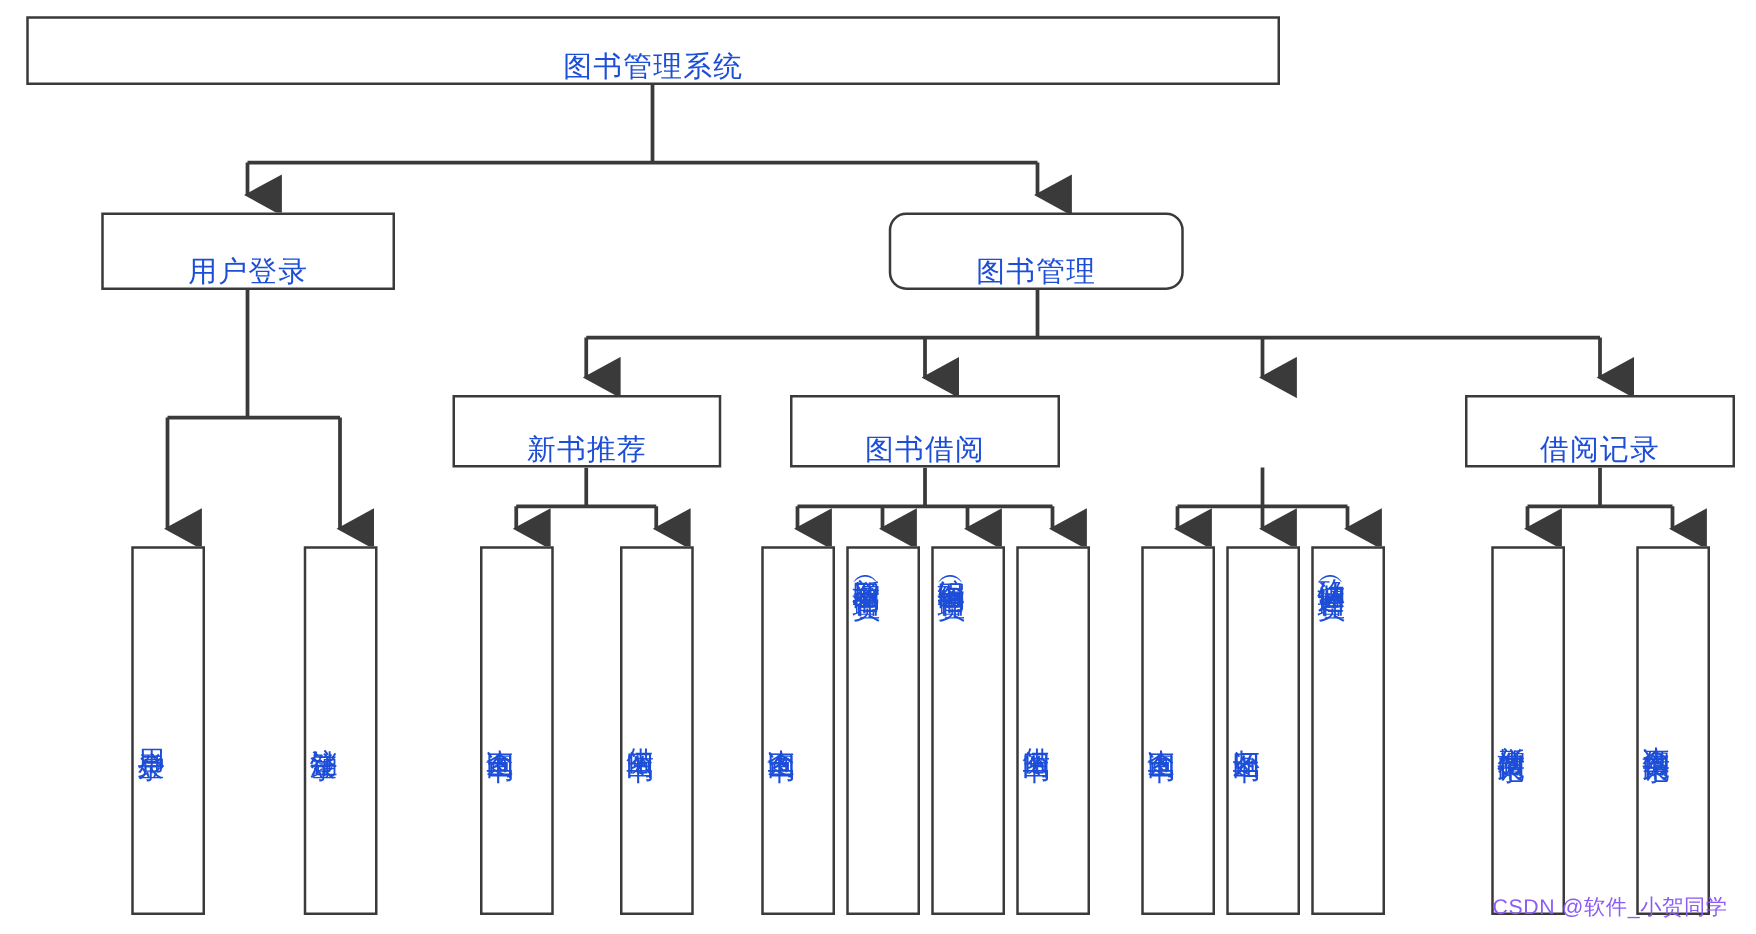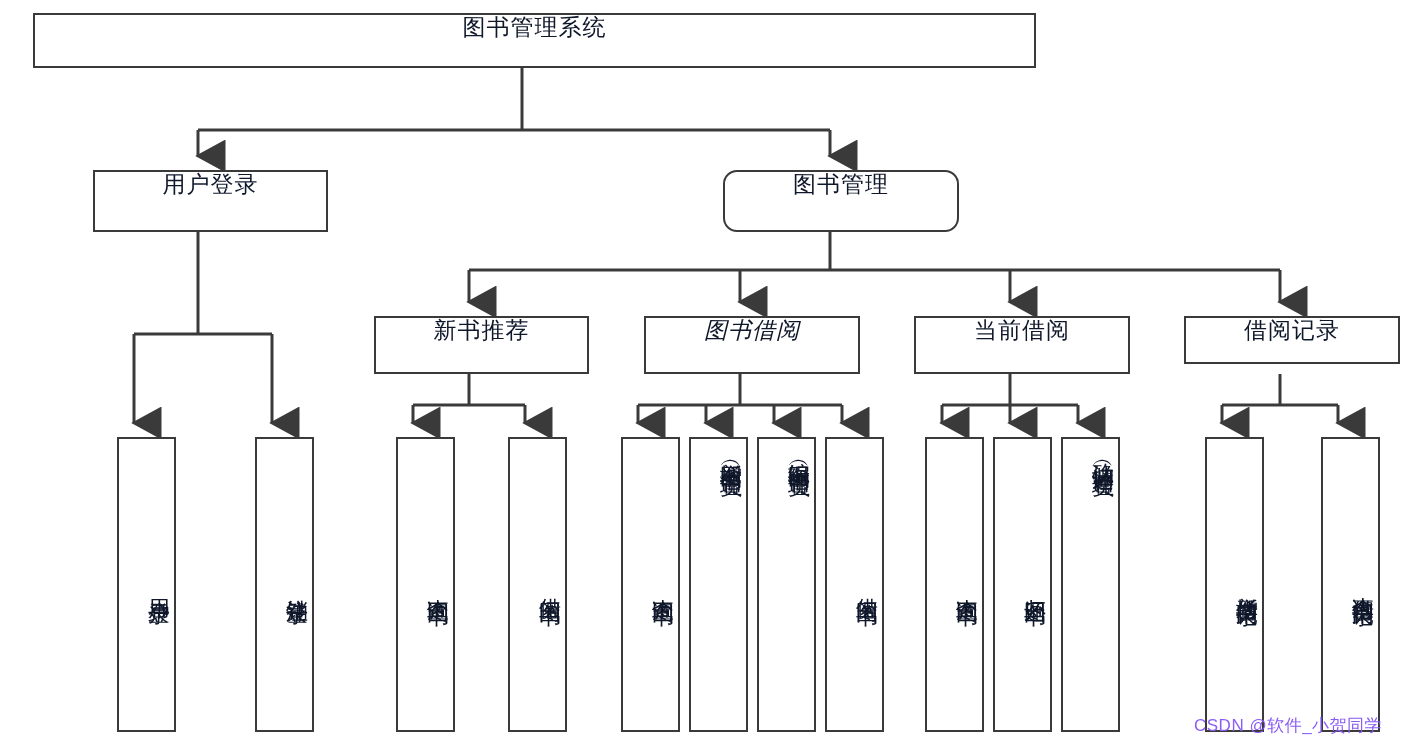--- a/index.html
+++ b/index.html
@@ -22,26 +22,25 @@
     left: 0;
     top: 0;
     width: 1405px;
     height: 747px;
   }
   .node {
     position: absolute;
     box-sizing: border-box;
     border: 2px solid #3a3a3a;
     background: #ffffff;
-    color: #0f172a;
+    color: #1d4ed8;
     display: flex;
-    align-items: flex-start;
+    align-items: flex-end;
     justify-content: center;
     text-align: center;
-    margin-left: 12px;
   }
   .node.horiz {
     font-size: 23px;
     letter-spacing: 1px;
     line-height: 1.1;
   }
   .node.vert {
     writing-mode: vertical-rl;
     text-orientation: upright;
     font-size: 22px;
@@ -122,27 +121,24 @@
   <div class="node horiz" style="left:81px; top:170px; width:235px; height:62px;">
     <span>用户登录</span>
   </div>
   <div class="node horiz" style="left:711px; top:170px; width:236px; height:62px;border-radius:14px;">
     <span>图书管理</span>
   </div>
 
   <div class="node horiz" style="left:362px; top:316px; width:215px; height:58px;">
     <span>新书推荐</span>
   </div>
-  <div class="node horiz" style="left:632px; top:316px; width:216px; height:58px;font-style:italic;">
+  <div class="node horiz" style="left:632px; top:316px; width:216px; height:58px;">
     <span>图书借阅</span>
   </div>
-  <div class="node horiz" style="left:902px; top:316px; width:216px; height:58px;">
-    <span>当前借阅</span>
-  </div>
-  <div class="node horiz" style="left:1172px; top:316px; width:216px; height:48px;">
+  <div class="node horiz" style="left:1172px; top:316px; width:216px; height:58px;">
     <span>借阅记录</span>
   </div>
 
   <div class="node vert" style="left:105px; top:437px; width:59px; height:295px;">
     <span>用户登录</span>
   </div>
   <div class="node vert" style="left:243px; top:437px; width:59px; height:295px;">
     <span>注销登录</span>
   </div>
 

